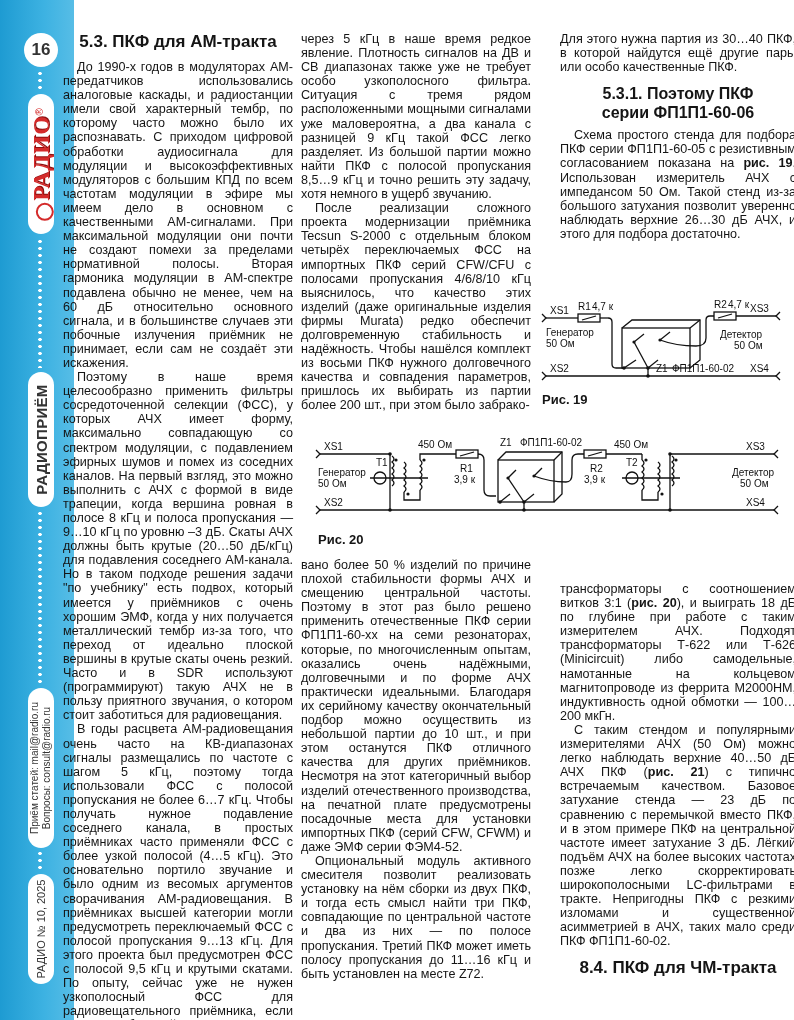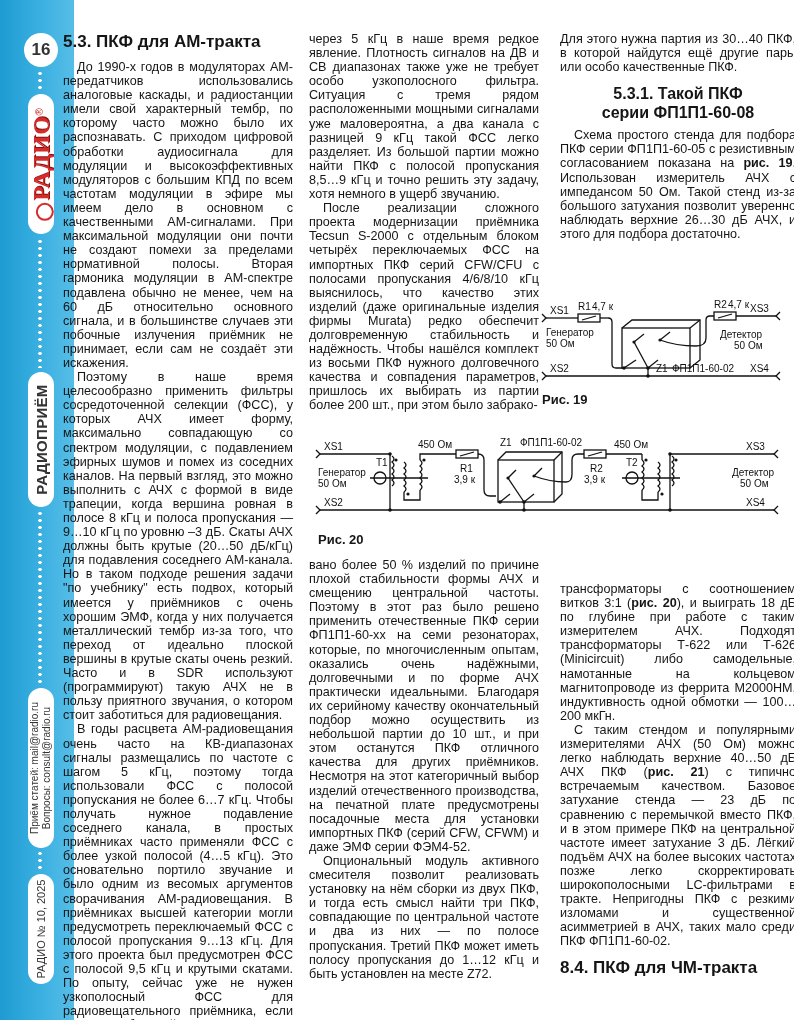--- a/index.html
+++ b/index.html
@@ -39,24 +39,24 @@
   .small-text { font-size: 10px; color: #333; line-height: 12px; text-align: center; }
 
   .col {
     position: absolute; top: 32px;
     font-size: 12.6px; line-height: 14.1px; text-align: justify;
     hyphens: manual;
   }
   .col p { margin: 0; text-indent: 14px; }
   .col p.noindent { text-indent: 0; }
   .c1 { left: 63px; width: 230px; }
-  .c2 { left: 301px; width: 230px; margin-left: 8px; }
+  .c2 { left: 301px; width: 230px; }
   .c3 { left: 560px; width: 236px; }
   h2.sec {
-    font-size: 17px; font-weight: bold; text-align: left; margin: 0 0 8px 0; line-height: 20px;
+    font-size: 17px; font-weight: bold; text-align: center; margin: 0 0 8px 0; line-height: 20px;
   }
   h3.sub {
     font-size: 16px; font-weight: bold; text-align: center; margin: 10px 0 6px 0; line-height: 19px;
   }
   b.ref { font-weight: bold; }
   .fig-caption { position: absolute; font-weight: bold; font-size: 13px; }
   svg text { font-family: "Liberation Sans", "DejaVu Sans", sans-serif; }
 </style>
 </head>
 <body>
@@ -94,22 +94,22 @@
 </div>
 
 <div class="col c2">
   <p class="noindent">через 5 кГц в наше время редкое явление. Плотность сигналов на ДВ и СВ диапазонах также уже не требует особо узкополосного фильтра. Ситуация с тремя рядом расположенными мощными сигналами уже маловероятна, а два канала с разницей 9 кГц такой ФСС легко разделяет. Из большой партии можно найти ПКФ с полосой пропускания 8,5…9 кГц и точно решить эту задачу, хотя немного в ущерб звучанию.</p>
   <p>После реализации сложного проекта модернизации приёмника Tecsun S-2000 с отдельным блоком четырёх переключаемых ФСС на импортных ПКФ серий CFW/CFU с полосами пропускания 4/6/8/10 кГц выяснилось, что качество этих изделий (даже оригинальные изделия фирмы Murata) редко обеспечит долговременную стабильность и надёжность. Чтобы нашёлся комплект из восьми ПКФ нужного долговечного качества и совпадения параметров, пришлось их выбирать из партии более 200 шт., при этом было забрако-</p>
 </div>
 
 <div class="col c3">
   <p class="noindent">Для этого нужна партия из 30…40 ПКФ, в которой найдутся ещё другие пары или особо качественные ПКФ.</p>
   <h3 class="sub">
-    <span>5.3.1. Такой ПКФ</span><br>
-    <span>серии ФП1П1-60-08</span>
+    <span>5.3.1. Поэтому ПКФ</span><br>
+    <span>серии ФП1П1-60-06</span>
   </h3>
   <p><span>Схема простого стенда для подбора ПКФ серии ФП1П1-60-05 с резистивным согласованием показана на </span><b class="ref">рис. 19</b><span>. Использован измеритель АЧХ с импедансом 50 Ом. Такой стенд из-за большого затухания позволит уверенно наблюдать верхние 26…30 дБ АЧХ, и этого для подбора достаточно.</span></p>
 </div>
 
 <svg style="position:absolute;left:536px;top:290px;" width="250" height="95" viewBox="0 0 250 95">
   <g stroke="#111" stroke-width="1.3" fill="none">
 
     <path d="M6 24 L10 28 L6 32"></path>
     <line x1="10" y1="28" x2="42" y2="28"></line>
     <rect x="42" y="24" width="22" height="8"></rect>
@@ -246,20 +246,20 @@
     <text x="432" y="46">Детектор</text>
     <text x="440" y="57">50 Ом</text>
     <text x="24" y="76">XS2</text>
     <text x="446" y="76">XS4</text>
   </g>
 </svg>
 <div class="fig-caption" style="left:318px;top:532px;">Рис. 20</div>
 
 <div class="col c2" style="top:558px;">
   <p class="noindent">вано более 50 % изделий по причине плохой стабильности формы АЧХ и смещению центральной частоты. Поэтому в этот раз было решено применить отечественные ПКФ серии ФП1П1-60-хх на семи резонаторах, которые, по многочисленным опытам, оказались очень надёжными, долговечными и по форме АЧХ практически идеальными. Благодаря их серийному качеству окончательный подбор можно осуществить из небольшой партии до 10 шт., и при этом останутся ПКФ отличного качества для других приёмников. Несмотря на этот категоричный выбор изделий отечественного производства, на печатной плате предусмотрены посадочные места для установки импортных ПКФ (серий CFW, CFWM) и даже ЭМФ серии ФЭМ4-52.</p>
-  <p>Опциональный модуль активного смесителя позволит реализовать установку на нём сборки из двух ПКФ, и тогда есть смысл найти три ПКФ, совпадающие по центральной частоте и два из них — по полосе пропускания. Третий ПКФ может иметь полосу пропускания до 1…12 кГц и быть установлен на месте Z72.</p>
+  <p>Опциональный модуль активного смесителя позволит реализовать установку на нём сборки из двух ПКФ, и тогда есть смысл найти три ПКФ, совпадающие по центральной частоте и два из них — по полосе пропускания. Третий ПКФ может иметь полосу пропускания до 11…16 кГц и быть установлен на месте Z72.</p>
 </div>
 
 <div class="col c3" style="top:570px;margin-top:12px;">
   <p class="noindent"><span>трансформаторы с соотношением витков 3:1 (</span><b class="ref">рис. 20</b><span>), и выиграть 18 дБ по глубине при работе с таким измерителем АЧХ. Подходят трансформаторы Т-622 или Т-626 (Minicircuit) либо самодельные, намотанные на кольцевом магнитопроводе из феррита М2000НМ, индуктивность одной обмотки — 100…200 мкГн.</span></p>
   <p><span>С таким стендом и популярными измерителями АЧХ (50 Ом) можно легко наблюдать верхние 40…50 дБ АЧХ ПКФ (</span><b class="ref">рис. 21</b><span>) с типично встречаемым качеством. Базовое затухание стенда — 23 дБ по сравнению с перемычкой вместо ПКФ, и в этом примере ПКФ на центральной частоте имеет затухание 3 дБ. Лёгкий подъём АЧХ на более высоких частотах позже легко скорректировать широкополосными LC-фильтрами в тракте. Непригодны ПКФ с резкими изломами и существенной асимметрией в АЧХ, таких мало среди ПКФ ФП1П1-60-02.</span></p>
   <h2 class="sec" style="margin:10px 0 6px 0;">8.4. ПКФ для ЧМ-тракта</h2>
 </div>
 
 </body></html>

